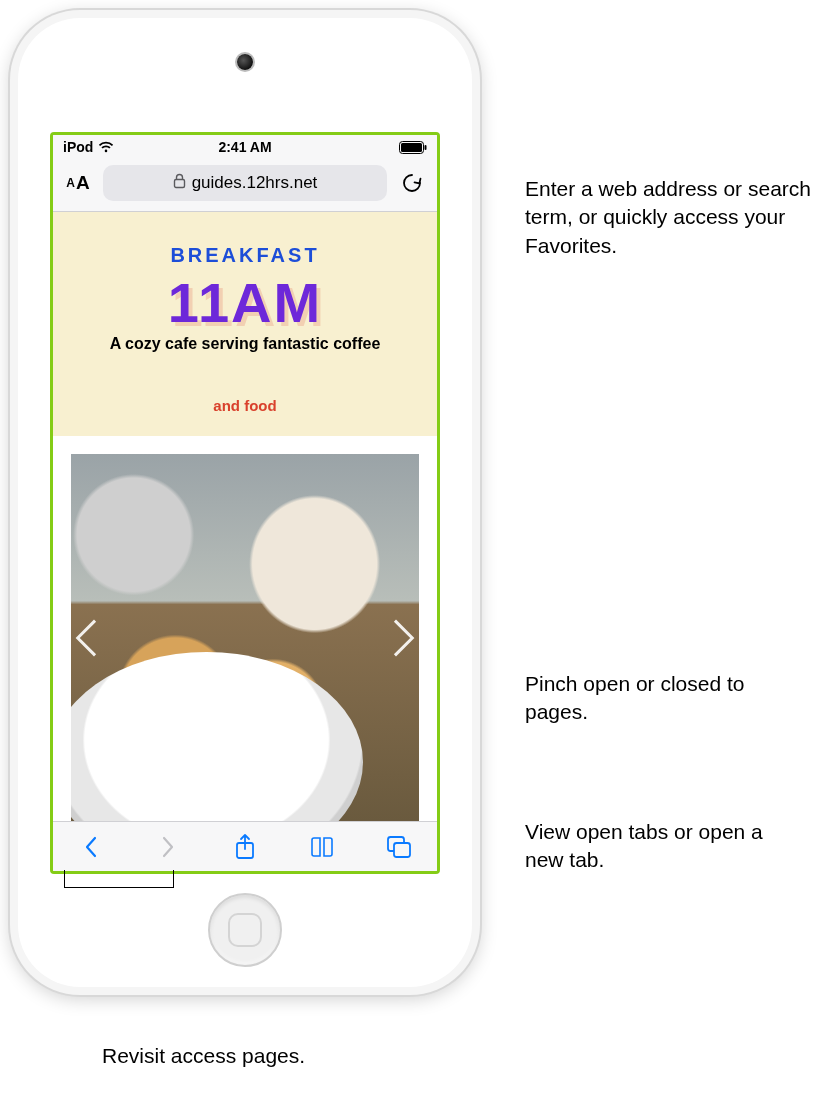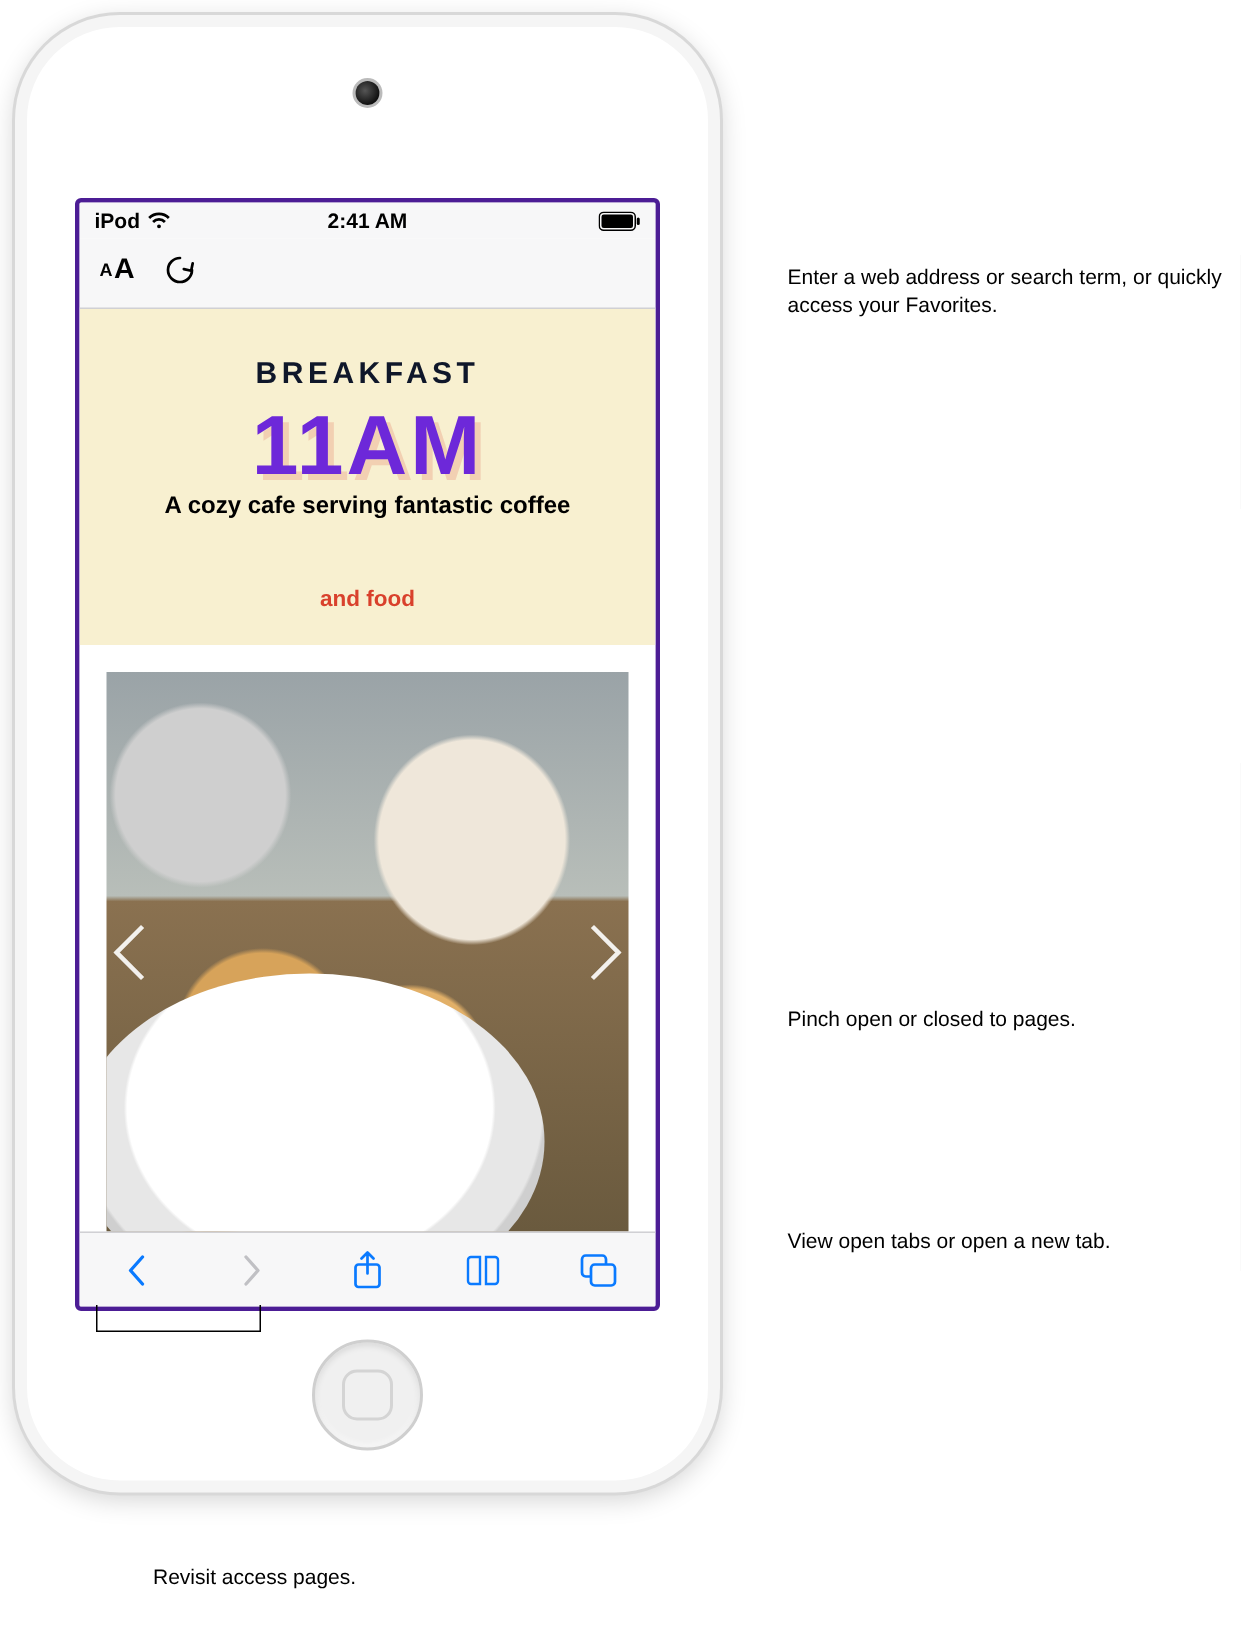--- a/index.html
+++ b/index.html
@@ -56,21 +56,21 @@
     border-radius: 10px;
     border: 2px solid #d4d4d4;
   }
   
   .screen {
     position: absolute;
     left: 40px;
     top: 122px;
     width: 390px;
     height: 742px;
-    border: 3px solid #4c1d95;
+    border: 3px solid #84cc16;
     border-radius: 4px;
     background: #fff;
     overflow: hidden;
     display: flex;
     flex-direction: column;
   }
   
   .status-bar {
     height: 24px;
     display: flex;
@@ -126,21 +126,21 @@
     background: #fff;
     overflow: hidden;
     display:flex; flex-direction:column;
   }
   .hero {
     background: #f8f0d0;
     padding: 32px 18px 22px 18px;
     text-align: center;
   }
   .hero-label {
-    color: #0f172a;
+    color: #1d4ed8;
     font-weight: 800;
     letter-spacing: 3px;
     font-size: 20px;
     margin-bottom: 8px;
   }
   .hero-time {
     color: #6d28d9;
     font-weight: 900;
     font-size: 56px;
     line-height: 1;
@@ -198,21 +198,21 @@
     background: #f7f7f8;
     display:flex;
     align-items:center;
     justify-content:space-around;
   }
   .tb-btn { width:44px; height:44px; display:flex; align-items:center; justify-content:center; color:#0a7aff; }
   .tb-btn.disabled { color:#c0c0c4; }
   
   .callout {
     position:absolute;
-    font-size: 14px;
+    font-size: 21px;
     line-height: 1.35;
     color:#000;
   }
   svg.lead { position:absolute; overflow:visible; }
   .bracket { position:absolute; border:1px solid #000; border-top:none; }
 </style>
 </head>
 <body>
 
 <div class="device">
@@ -241,20 +241,29 @@
             </svg>
         </span>
       </div>
     </div>
 
     <div class="address-bar">
       <div class="aa-button">
         <span class="small-a">A</span>
           <span class="big-a">A</span>
       </div>
+      <div class="url-field">
+        <span>
+          <svg width="13" height="16" viewBox="0 0 13 16">
+              <rect x="1.5" y="6.5" width="10" height="8" rx="1.5" fill="none" stroke="#5a5a5e" stroke-width="1.4"></rect>
+              <path d="M3.5 6.5V4.5a3 3 0 016 0v2" fill="none" stroke="#5a5a5e" stroke-width="1.4"></path>
+            </svg>
+        </span>
+        <span>guides.12hrs.net</span>
+      </div>
       <div class="reload-button">
         <svg width="22" height="22" viewBox="0 0 22 22">
             <path d="M11 3a8 8 0 108 8" fill="none" stroke="#000" stroke-width="1.8" stroke-linecap="round"></path>
             <path d="M19 6l0 5-5 0" fill="none" stroke="#000" stroke-width="1.8" stroke-linecap="round" stroke-linejoin="round" transform="rotate(12 16.5 8.5)"></path>
           </svg>
       </div>
     </div>
 
     <div class="content">
       <div class="hero">

